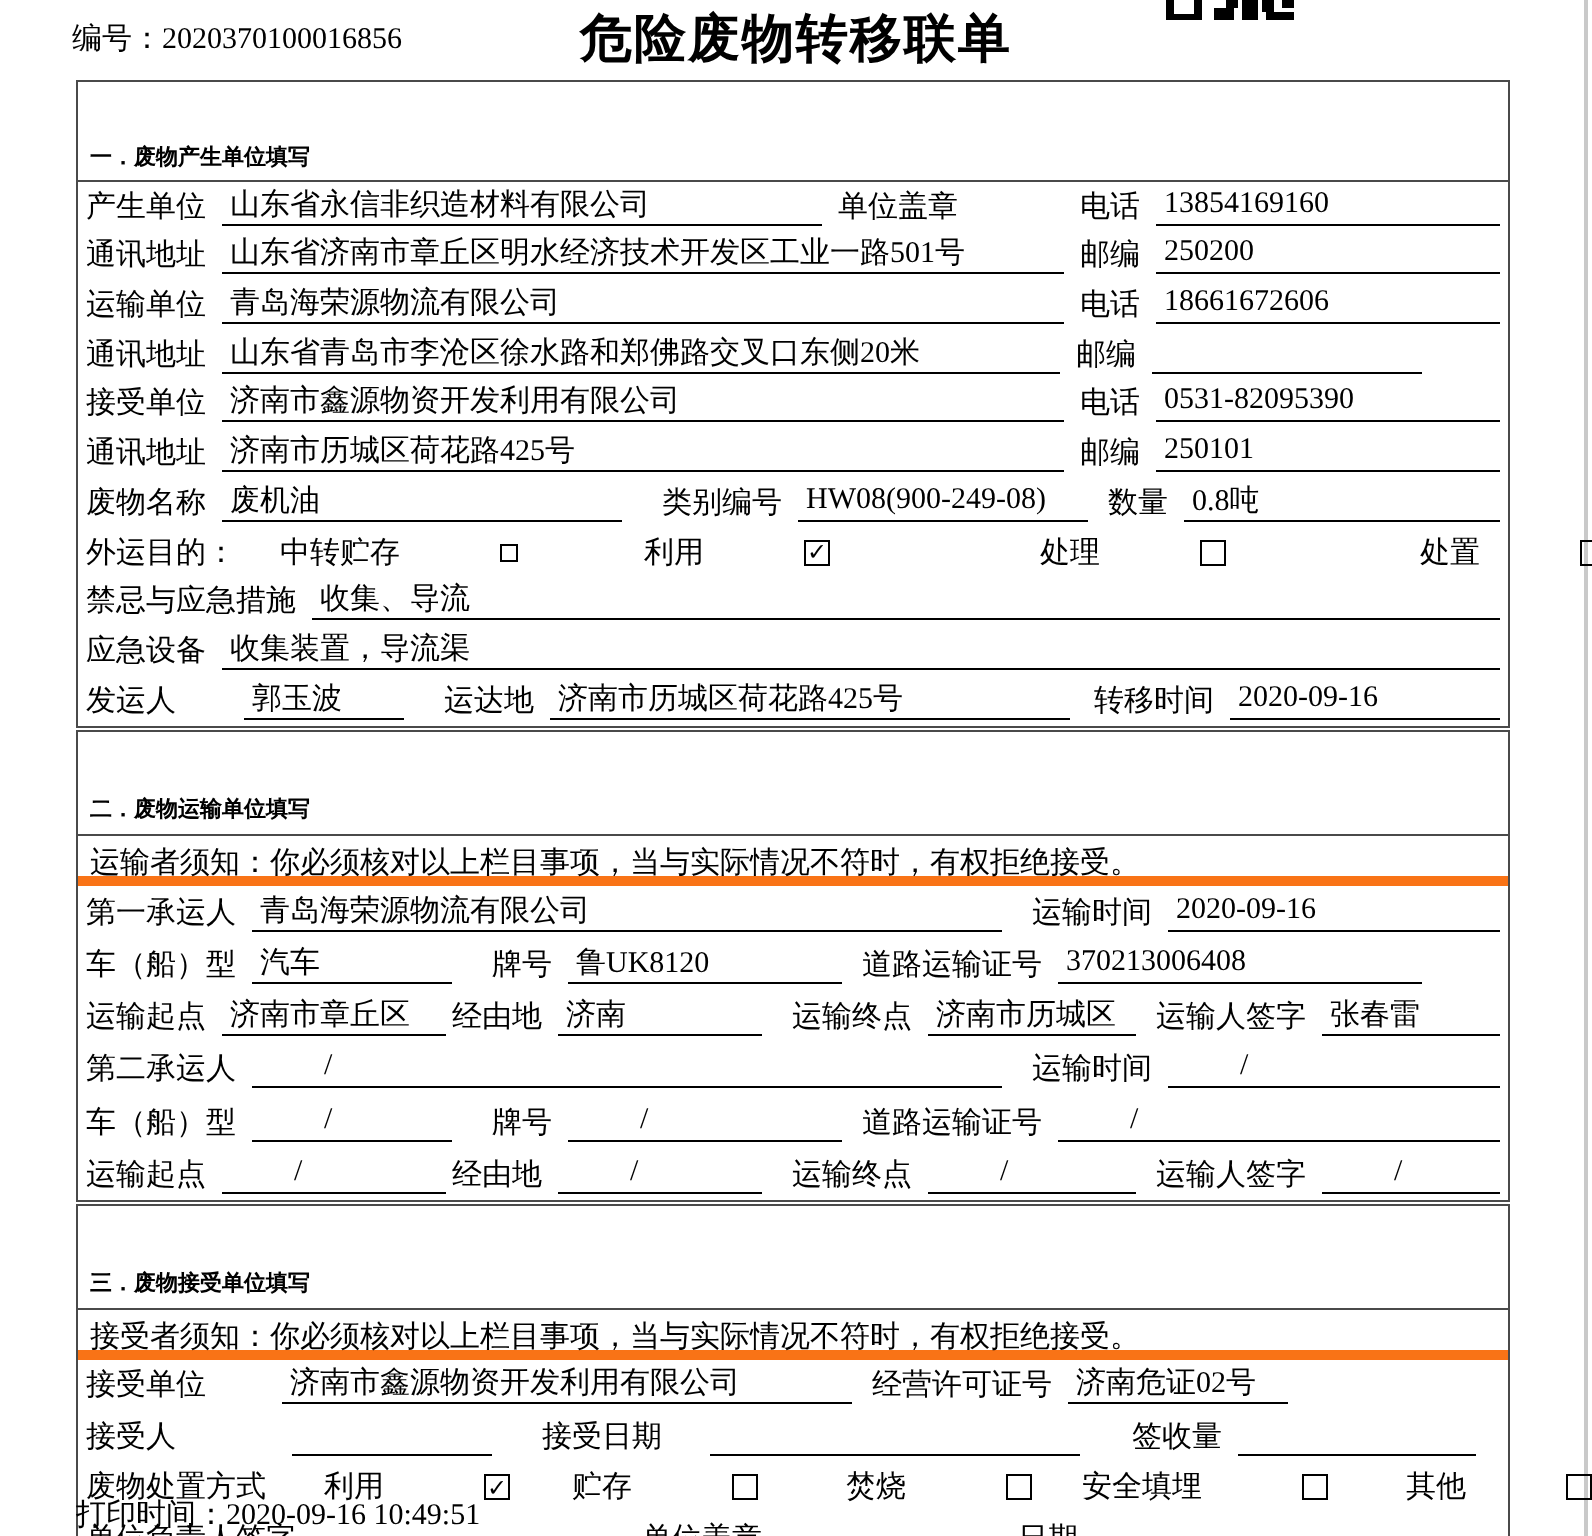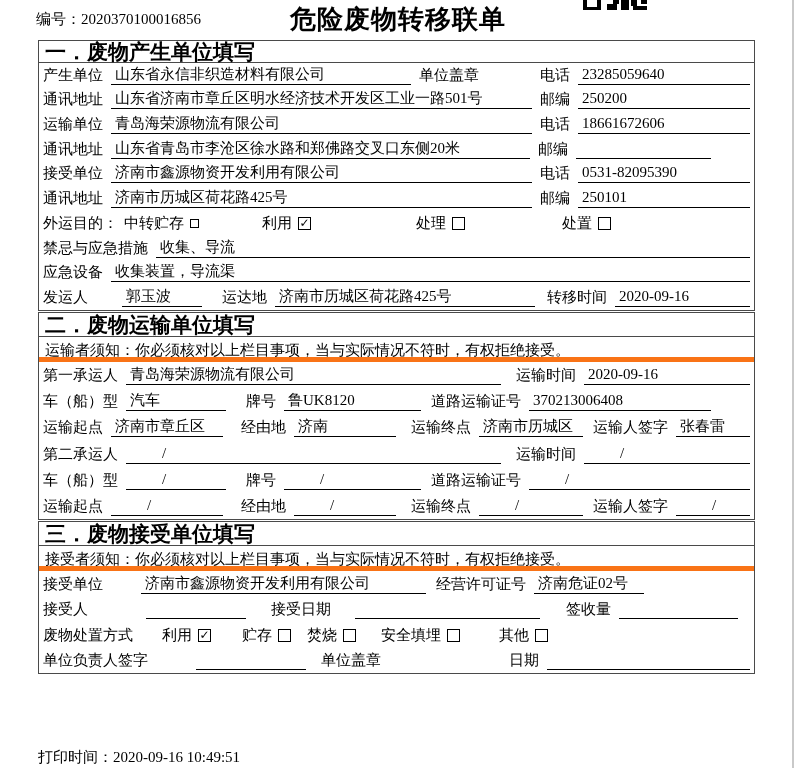--- a/index.html
+++ b/index.html
@@ -10,48 +10,48 @@
   }
   *{box-sizing:border-box;}
   .serial{position:absolute;left:36px;top:10px;white-space:nowrap;}
   .doc-title{position:absolute;left:0;right:0;top:2px;text-align:center;
     font-size:26px;font-weight:bold;letter-spacing:1px;}
   .qr{position:absolute;left:583px;top:0;width:68px;height:10px;}
   .page-edge{position:absolute;right:2px;top:0;width:2px;height:768px;background:#c9c9c9;}
   .form{position:absolute;left:38px;top:40px;width:717px;}
   .section{border:1px solid #4a4a4a;background:#fff;}
   .section + .section{margin-top:1px;}
-  .sec-title{font-weight:bold;font-size:21px;padding:3px 6px 2px 6px;
+  .sec-title{font-weight:bold;font-size:11px;padding:3px 6px 2px 6px;
     border-bottom:1px solid #4a4a4a;line-height:18px;
-    font-family:Liberation Serif, serif;}
+    font-family:Liberation Mono, monospace;margin-top:28px;}
   .s1 .sec-title{padding:2px 6px 1px 6px;}
   .notice{border-bottom:5px solid #f97316;padding:4px 6px 2px 6px;height:25px;white-space:nowrap;}
   .row{display:flex;align-items:flex-end;padding:0 4px 3px 4px;}
   .s1 .row{height:24.7px;}
   .s2 .row{height:26.2px;}
   .s3 .row{height:25.5px;}
   .lbl{white-space:nowrap;margin-right:8px;flex:0 0 auto;}
   .val{border-bottom:1px solid #000;white-space:nowrap;padding:0 4px;
     min-height:19px;flex:0 0 auto;overflow:hidden;}
   .grow{flex:1 1 auto;}
   .sp{flex:1 1 auto;}
   .sp120{flex:0 0 120px;}
   .slash{padding-left:36px;}
   .cb{display:inline-flex;align-items:center;justify-content:center;
     width:13px;height:13px;border:1px solid #000;margin-left:6px;
     vertical-align:-1px;flex:0 0 auto;}
   .cb .mark{font-style:normal;font-size:12px;line-height:12px;
     font-family:"DejaVu Sans",sans-serif;}
   .cb.sm{width:9px;height:9px;}
-  .opt{display:inline-flex;align-items:center;white-space:nowrap;flex:0 0 auto;}
+  .opt{display:inline-flex;align-items:center;white-space:nowrap;flex:0 0 auto;gap:44px;}
   .footer{position:absolute;left:38px;top:748px;white-space:nowrap;}
   .ml6{margin-left:6px}.ml8{margin-left:8px}.ml10{margin-left:10px}.ml12{margin-left:12px}
-  .ml15{margin-left:15px}.ml16{margin-left:16px}.ml18{margin-left:18px}.ml20{margin-left:20px}
+  .ml15{margin-left:15px}.ml16{margin-left:16px}.ml18{margin-left:3px}.ml20{margin-left:20px}
   .ml21{margin-left:21px}.ml25{margin-left:25px}.ml26{margin-left:26px}.ml30{margin-left:30px}
-  .ml31{margin-left:31px}.ml39{margin-left:39px}.ml40{margin-left:40px}.ml44{margin-left:16px}
+  .ml31{margin-left:31px}.ml39{margin-left:39px}.ml40{margin-left:40px}.ml44{margin-left:44px}
   .ml50{margin-left:50px}.ml63{margin-left:63px}.ml97{margin-left:97px}.ml105{margin-left:105px}
   .mr8{margin-right:8px}.mr12{margin-right:12px}.mr39{margin-right:39px}
   .w80{width:80px}.w95{width:95px}.w100{width:100px}.w102{width:102px}.w104{width:104px}
   .w110{width:110px}.w112{width:112px}.w135{width:135px}.w137{width:137px}.w140{width:140px}
   .w145{width:145px}.w172{width:172px}.w185{width:185px}.w200{width:200px}
   .w260{width:260px}.w285{width:285px}.w300{width:300px}.w375{width:375px}
 </style>
 </head>
 <body>
 
@@ -77,21 +77,21 @@
 
   <div class="section s1">
     <div class="sec-title">一．废物产生单位填写</div>
 
     <div class="row">
       <span class="lbl">产生单位</span>
       <span class="val w300">山东省永信非织造材料有限公司</span>
       <span class="lbl ml8">单位盖章</span>
       <span class="sp"></span>
       <span class="lbl">电话</span>
-      <span class="val w172">23285059640</span>
+      <span class="val w172">13854169160</span>
     </div>
 
     <div class="row">
       <span class="lbl">通讯地址</span>
       <span class="val grow mr8">山东省济南市章丘区明水经济技术开发区工业一路501号</span>
       <span class="lbl">邮编</span>
       <span class="val w172">250200</span>
     </div>
 
     <div class="row">
@@ -115,24 +115,32 @@
       <span class="val w172">0531-82095390</span>
     </div>
 
     <div class="row">
       <span class="lbl">通讯地址</span>
       <span class="val grow mr8">济南市历城区荷花路425号</span>
       <span class="lbl">邮编</span>
       <span class="val w172">250101</span>
     </div>
 
-
-
-    <div class="row">
-      <span class="lbl" style="margin-right:0">外运目的：</span>
+    <div class="row">
+      <span class="lbl">废物名称</span>
+      <span class="val w200">废机油</span>
+      <span class="lbl ml20">类别编号</span>
+      <span class="val w145">HW08(900-249-08)</span>
+      <span class="lbl ml10">数量</span>
+      <span class="val grow">0.8吨</span>
+    </div>
+
+
+    <div class="row">
+      <span class="lbl" style="margin-right:16px">外运目的：</span>
       <span class="opt ml6">
         <span>中转贮存</span>
         <span class="cb sm">
             <i class="mark"></i>
           </span>
       </span>
       <span class="opt ml63">
         <span>利用</span>
         <span class="cb">
             <i class="mark">✓</i>

